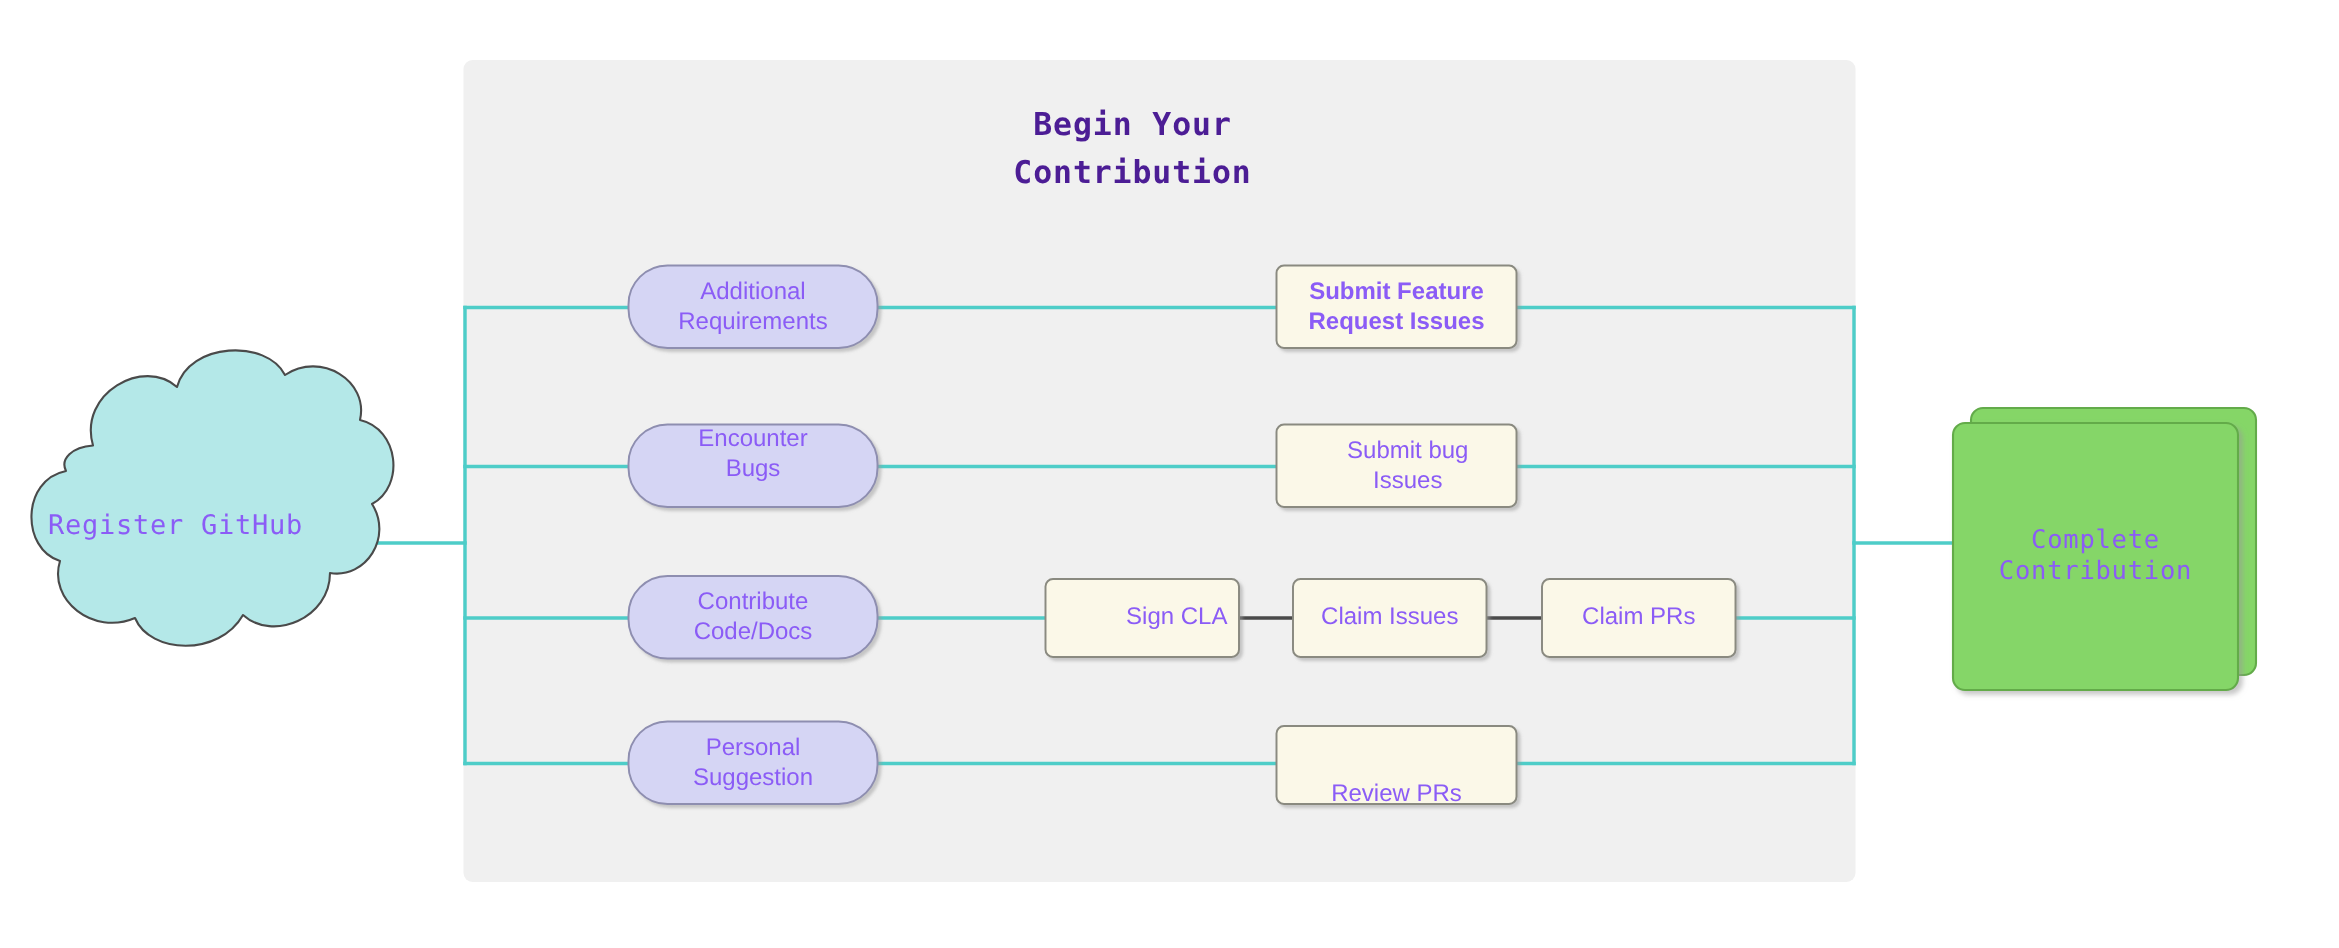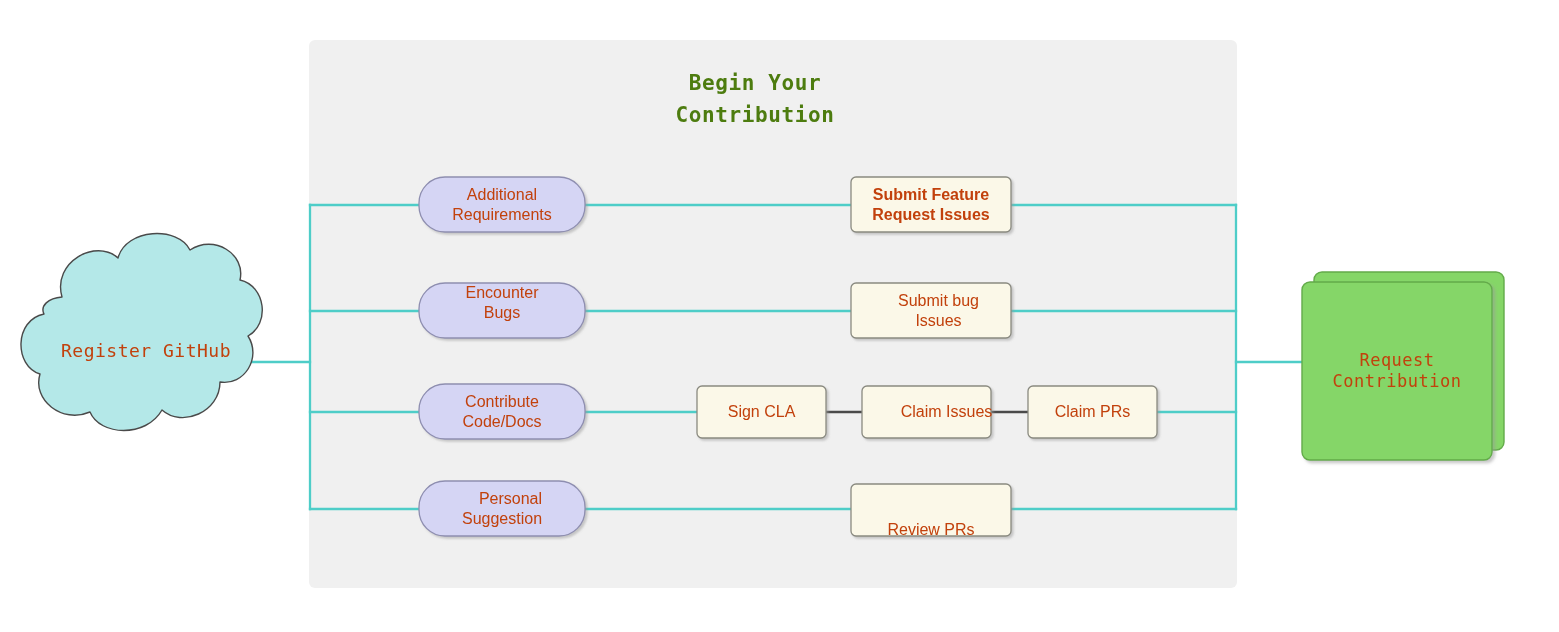--- a/index.html
+++ b/index.html
@@ -21,21 +21,21 @@
     width: 1559px;
     height: 632px;
   }
   .node-label {
     position: absolute;
     display: flex;
     align-items: center;
     justify-content: center;
     text-align: center;
     line-height: 1.22;
-    color: #c2410c;
+    color: #8b5cf6;
     pointer-events: none;
     white-space: pre-line;
   }
   .mono-label {
     font-family: "DejaVu Sans Mono", "Liberation Mono", monospace;
     letter-spacing: 0.5px;
   }
   .sans-label {
     font-family: "Liberation Sans", sans-serif;
   }
@@ -120,45 +120,45 @@
   <rect x="851" y="283" width="160" height="55" rx="5" ry="5" fill="#fbf8e8" stroke="#8a8a80" stroke-width="1.3" filter="url(#softshadow2)"></rect>
   <rect x="697" y="386" width="129" height="52" rx="5" ry="5" fill="#fbf8e8" stroke="#8a8a80" stroke-width="1.3" filter="url(#softshadow2)"></rect>
   <rect x="862" y="386" width="129" height="52" rx="5" ry="5" fill="#fbf8e8" stroke="#8a8a80" stroke-width="1.3" filter="url(#softshadow2)"></rect>
   <rect x="1028" y="386" width="129" height="52" rx="5" ry="5" fill="#fbf8e8" stroke="#8a8a80" stroke-width="1.3" filter="url(#softshadow2)"></rect>
   <rect x="851" y="484" width="160" height="52" rx="5" ry="5" fill="#fbf8e8" stroke="#8a8a80" stroke-width="1.3" filter="url(#softshadow2)"></rect>
 
   <rect x="1314" y="272" width="190" height="178" rx="8" ry="8" fill="#85d667" stroke="#63ab4a" stroke-width="1.4"></rect>
   <rect x="1302" y="282" width="190" height="178" rx="8" ry="8" fill="#85d667" stroke="#63ab4a" stroke-width="1.4" filter="url(#softshadow)"></rect>
 </svg>
 
-<div class="title-label" style="left:613px; top:68px; width:284px; color:#4d7c0f;">Begin Your
+<div class="title-label" style="left:613px; top:68px; width:284px; color:#4c1d95;">Begin Your
 Contribution</div>
 
-<div class="node-label mono-label" style="left:36px; top:336px; width:220px; height:30px; font-size:18px;">Register GitHub</div>
+<div class="node-label mono-label" style="left:7px; top:336px; width:220px; height:30px; font-size:18px;">Register GitHub</div>
 
 <div class="node-label sans-label" style="left:419px; top:177px; width:166px; height:55px; font-size:16px;">Additional
 Requirements</div>
 
 <div class="node-label sans-label" style="left:419px; top:283px; width:166px; height:40px; font-size:16px;">Encounter
 Bugs</div>
 
 <div class="node-label sans-label" style="left:419px; top:384px; width:166px; height:55px; font-size:16px;">Contribute
 Code/Docs</div>
 
-<div class="node-label sans-label" style="left:419px; top:481px; width:166px; height:55px; font-size:16px;text-align:right;">Personal
+<div class="node-label sans-label" style="left:419px; top:481px; width:166px; height:55px; font-size:16px;">Personal
 Suggestion</div>
 
 <div class="node-label sans-label" style="left:851px; top:177px; width:160px; height:55px; font-size:16px;font-weight:bold;">Submit Feature
 Request Issues</div>
 
 <div class="node-label sans-label" style="left:851px; top:283px; width:175px; height:55px; font-size:16px;">Submit bug
 Issues</div>
 
-<div class="node-label sans-label" style="left:697px; top:386px; width:129px; height:52px; font-size:16px;">Sign CLA</div>
+<div class="node-label sans-label" style="left:697px; top:386px; width:129px; height:52px; font-size:16px;padding-left:23px;">Sign CLA</div>
 
-<div class="node-label sans-label" style="left:862px; top:386px; width:129px; height:52px; font-size:16px;margin-left:20px;">Claim Issues</div>
+<div class="node-label sans-label" style="left:862px; top:386px; width:129px; height:52px; font-size:16px;">Claim Issues</div>
 
 <div class="node-label sans-label" style="left:1028px; top:386px; width:129px; height:52px; font-size:16px;">Claim PRs</div>
 
 <div class="node-label sans-label" style="left:851px; top:484px; width:160px; height:52px; font-size:16px;margin-top:20px;">Review PRs</div>
 
-<div class="node-label mono-label" style="left:1302px; top:282px; width:190px; height:178px; font-size:17px;">Request
+<div class="node-label mono-label" style="left:1302px; top:282px; width:190px; height:178px; font-size:17px;">Complete
 Contribution</div>
 
 </body></html>

